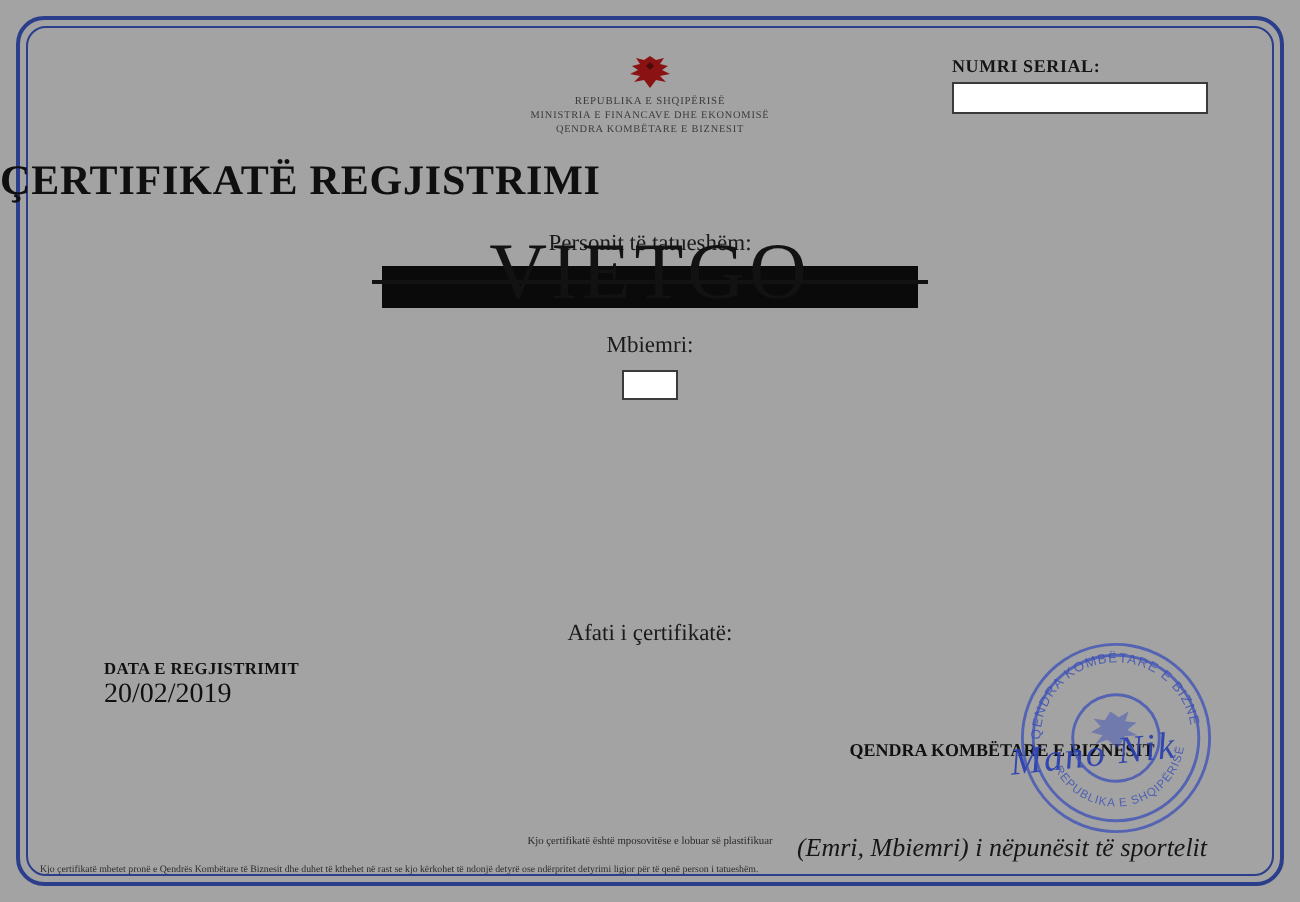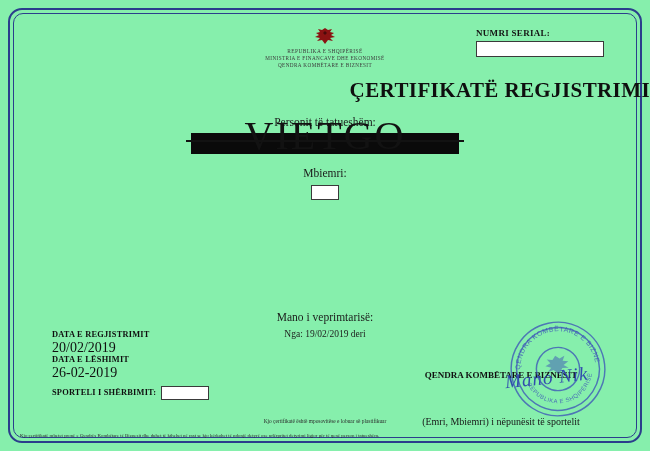--- a/index.html
+++ b/index.html
@@ -12,21 +12,21 @@
     background: #ffffff;
     font-family: "Liberation Serif", serif;
     color: #111111;
     overflow: hidden;
   }
 
   #certificate {
     position: relative;
     width: 650px;
     height: 451px;
-    background: #86efac;
+    background: #a3a3a3;
   }
 
   
   .border-outer {
     position: absolute;
     left: 8px;
     top: 8px;
     right: 8px;
     bottom: 8px;
     border: 2px solid #2b3e8c;
@@ -88,21 +88,21 @@
   }
   .head-line.b {
     font-size: 5.4px;
   }
 
   .title {
     position: absolute;
     left: 0;
     right: 0;
     top: 78px;
-    text-align: right;
+    text-align: left;
     font-size: 21px;
     font-weight: bold;
     letter-spacing: .4px;
     color: #0f0f0f;
   }
 
   
   .field {
     position: absolute;
     left: 0;
@@ -185,23 +185,24 @@
   .br {
     position: absolute;
     right: 34px;
     text-align: center;
     font-size: 9px;
     font-weight: bold;
     color: #101010;
   }
   .br .sub {
     font-weight: normal;
-    font-size: 10px;
+    font-size: 13px;
     margin-top: 36px;
     color: #171717;
+    font-style: italic;
   }
 
   
   .footer-center {
     position: absolute;
     left: 0;
     right: 0;
     bottom: 27px;
     text-align: center;
     font-size: 5.4px;
@@ -291,39 +292,26 @@
   </div>
 
   <div class="field" style="top:163px;">
     <span class="field-label">Mbiemri:</span>
     <span class="smallbox"></span>
   </div>
 
 
 
   <div class="field" style="top:307px;">
-    <span class="field-label">Mano i veprimtarisë:</span>
-    <div class="period">
-      <span>Nga:</span>
-      <span>19/02/2019</span>
-      <span>deri</span>
-      <span></span>
-    </div>
+    <span class="field-label">Afati i çertifikatë:</span>
   </div>
 
   <div class="bl" style="top:330px;">
     <span>DATA E REGJISTRIMIT</span>
     <span class="val">20/02/2019</span>
-  </div>
-  <div class="bl" style="top:355px;">
-    <span>DATA E LËSHIMIT</span>
-    <span class="val">26-02-2019</span>
-  </div>
-  <div class="bl" style="top:386px;">
-    <span>SPORTELI I SHËRBIMIT:</span><span class="service-box"></span>
   </div>
 
   <div class="br" style="top:370px;width:230px;">
     <div>QENDRA KOMBËTARE E BIZNESIT</div>
     <div class="sub">(Emri, Mbiemri) i nëpunësit të sportelit</div>
   </div>
 
   <div class="signature">Mano Nik</div>
 
   <svg class="stamp" viewBox="0 0 120 120">

